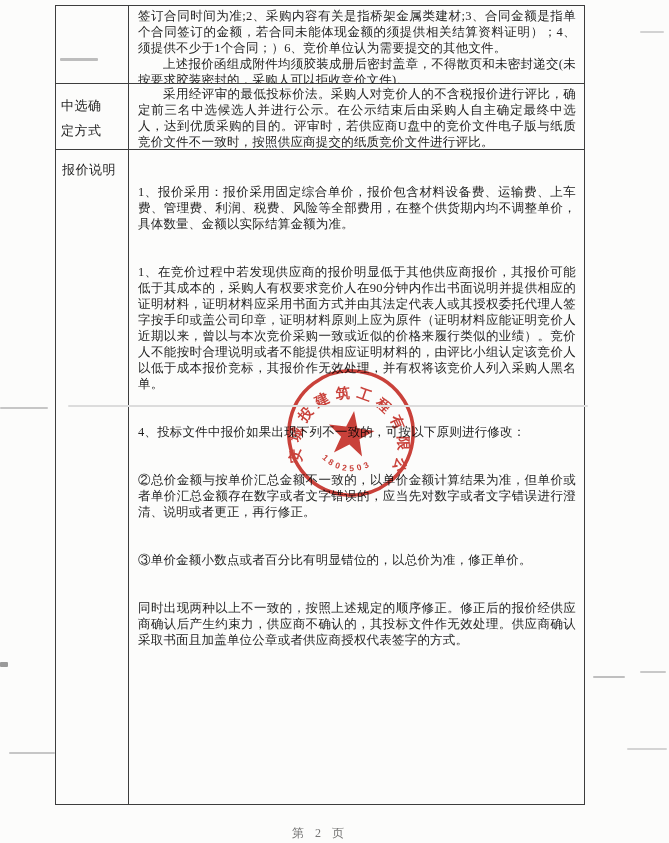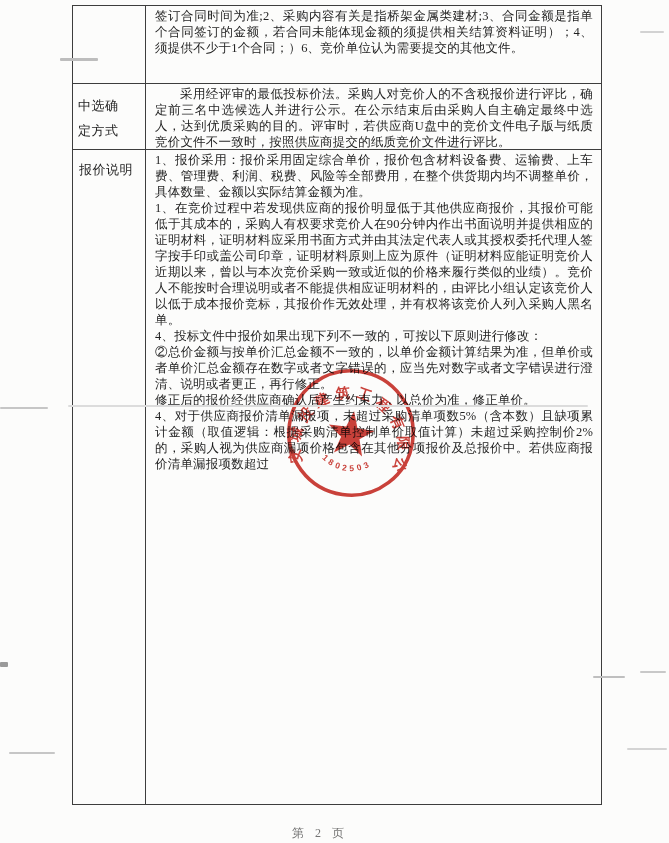--- a/index.html
+++ b/index.html
@@ -9,21 +9,21 @@
     width: 669px;
     height: 843px;
     background: #fcfcfb;
     overflow: hidden;
     font-family: "Liberation Serif", "DejaVu Serif", serif;
     color: #1f1f1f;
   }
   
   .tbl {
     position: absolute;
-    left: 72px; top: 5px;
+    left: 55px; top: 5px;
     width: 530px; height: 800px;
     border: 1.2px solid #3d3d3d;
     display: grid;
     grid-template-columns: 73px 1fr;
     grid-template-rows: 78px 66px 1fr;
   }
   .cell { overflow: hidden; }
   .cell.label {
     border-right: 1.2px solid #3d3d3d;
     font-size: 13px;
@@ -36,21 +36,21 @@
   .cell.content p {
     font-size: 12.5px;
     line-height: 16px;
     text-align: justify;
     letter-spacing: 0.2px;
   }
   .c-0 p + p { text-indent: 2em; }
   .c-1 { padding-top: 3px; }
   .c-1 p { line-height: 16.3px; text-indent: 2em; }
   .c-2 { padding-top: 13px; }
-  .c-2 p { line-height: 28px; letter-spacing: 0.3px; }
+  .c-2 p { line-height: 28px; letter-spacing: 0.3px; margin-top: 32px; }
   
   .seal {
     position: absolute;
     left: 272px; top: 354px;
     width: 158px; height: 158px;
     mix-blend-mode: multiply;
     opacity: 0.88;
     transform: rotate(8deg);
     pointer-events: none;
   }
@@ -79,35 +79,36 @@
 </head>
 <body>
 
 <div class="page">
 
   <div class="tbl">
 
     <div class="cell label row-line"></div>
     <div class="cell content c-0 row-line">
         <p>签订合同时间为准;2、采购内容有关是指桥架金属类建材;3、合同金额是指单个合同签订的金额，若合同未能体现金额的须提供相关结算资料证明）；4、须提供不少于1个合同；）6、竞价单位认为需要提交的其他文件。</p>
+        <p>上述报价函组成附件均须胶装成册后密封盖章，不得散页和未密封递交(未按要求胶装密封的，采购人可以拒收竞价文件)。</p>
       </div>
 
     <div class="cell label lbl-1 row-line">中选确定方式</div>
     <div class="cell content c-1 row-line">
         <p>采用经评审的最低投标价法。采购人对竞价人的不含税报价进行评比，确定前三名中选候选人并进行公示。在公示结束后由采购人自主确定最终中选人，达到优质采购的目的。评审时，若供应商U盘中的竞价文件电子版与纸质竞价文件不一致时，按照供应商提交的纸质竞价文件进行评比。</p>
       </div>
 
     <div class="cell label lbl-2">报价说明</div>
     <div class="cell content c-2">
         <p>1、报价采用：报价采用固定综合单价，报价包含材料设备费、运输费、上车费、管理费、利润、税费、风险等全部费用，在整个供货期内均不调整单价，具体数量、金额以实际结算金额为准。</p>
         <p>1、在竞价过程中若发现供应商的报价明显低于其他供应商报价，其报价可能低于其成本的，采购人有权要求竞价人在90分钟内作出书面说明并提供相应的证明材料，证明材料应采用书面方式并由其法定代表人或其授权委托代理人签字按手印或盖公司印章，证明材料原则上应为原件（证明材料应能证明竞价人近期以来，曾以与本次竞价采购一致或近似的价格来履行类似的业绩）。竞价人不能按时合理说明或者不能提供相应证明材料的，由评比小组认定该竞价人以低于成本报价竞标，其报价作无效处理，并有权将该竞价人列入采购人黑名单。</p>
         <p>4、投标文件中报价如果出现下列不一致的，可按以下原则进行修改：</p>
         <p>②总价金额与按单价汇总金额不一致的，以单价金额计算结果为准，但单价或者单价汇总金额存在数字或者文字错误的，应当先对数字或者文字错误进行澄清、说明或者更正，再行修正。</p>
-        <p>修正后的报价经供应商确认后产生约束力，以总价为准，修正单价。</p>
-        <p>4、对于供应商报价清单漏报项，未超过采购清单项数5%（含本数）且缺项累计金额（取值逻辑：根据采购清单控制单价取值计算）未超过采购控制价2%的，采购人视为供应商漏项价格包含在其他分项报价及总报价中。若供应商报价清单漏报项数超过</p>
+        <p>③单价金额小数点或者百分比有明显错位的，以总价为准，修正单价。</p>
+        <p>同时出现两种以上不一致的，按照上述规定的顺序修正。修正后的报价经供应商确认后产生约束力，供应商不确认的，其投标文件作无效处理。供应商确认采取书面且加盖单位公章或者供应商授权代表签字的方式。</p>
       </div>
   </div>
 
   <svg class="seal" viewBox="0 0 150 150">
     <defs>
       <path id="arcTop" d="M 30,102 A 47,47 0 1 1 120,102" fill="none"></path>
       <path id="arcBottom" d="M 42,92 A 38,38 0 0 0 108,92" fill="none"></path>
     </defs>
     <circle cx="75" cy="75" r="59" fill="none" stroke="#c5271f" stroke-width="3.4"></circle>
     <path d="M75,54 L80.4,69.6 L96.9,69.9 L83.8,79.8 L88.5,95.6 L75,86 L61.5,95.6 L66.2,79.8 L53.1,69.9 L69.6,69.6 Z" fill="#c5271f"></path>

